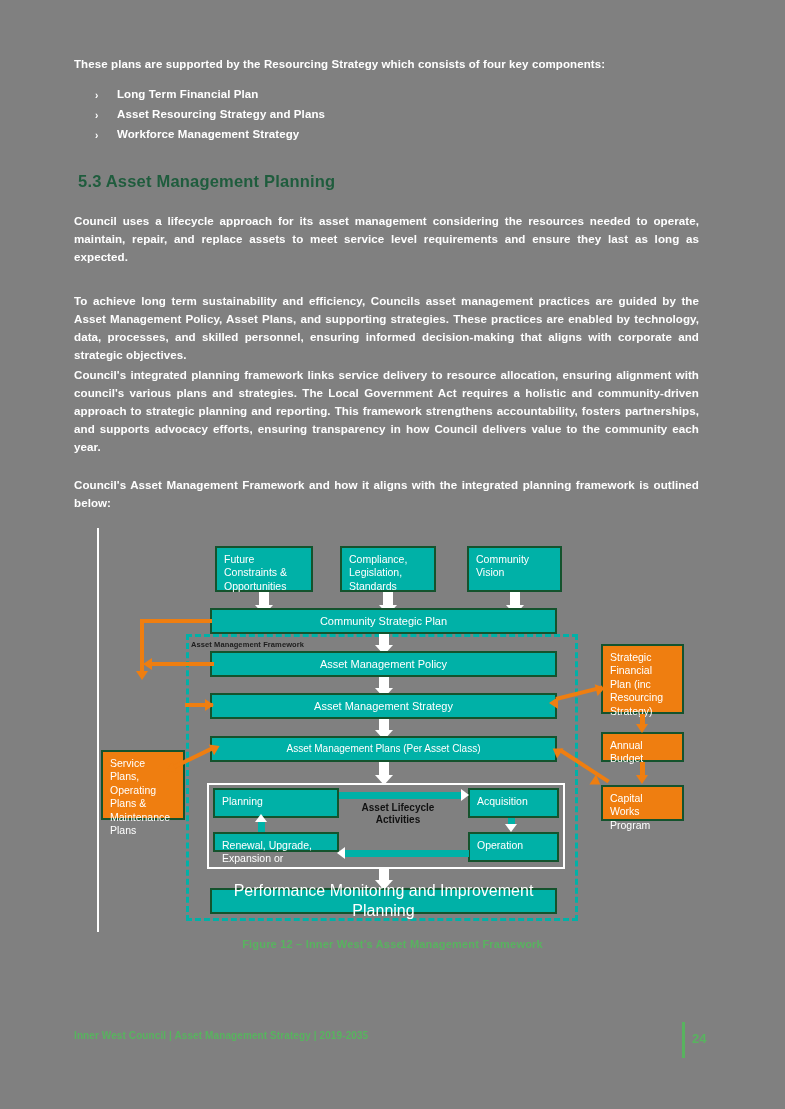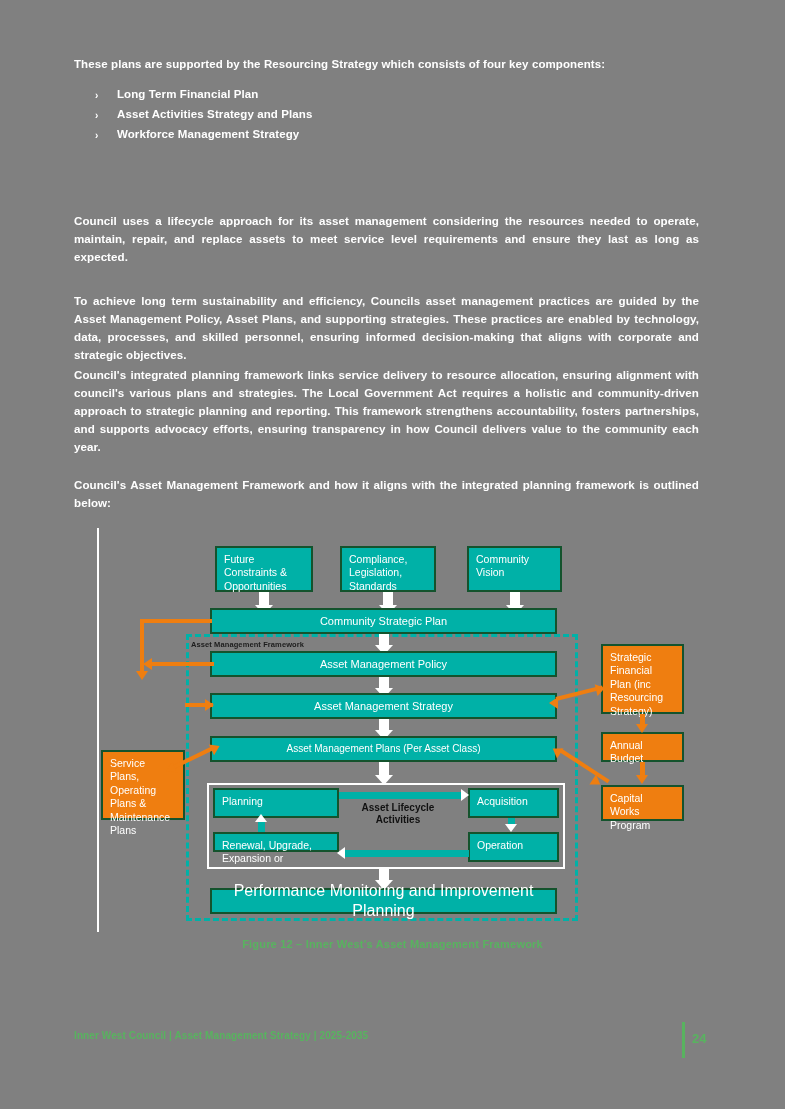--- a/index.html
+++ b/index.html
@@ -117,28 +117,29 @@
 
   <div class="intro">These plans are supported by the Resourcing Strategy which consists of four key components:</div>
 
   <div class="bullets">
     <div class="bullet">
       <span class="dot">›</span>
       <span>Long Term Financial Plan</span>
     </div>
     <div class="bullet">
       <span class="dot">›</span>
-      <span>Asset Activities Strategy and Plans</span>
+      <span>Asset Resourcing Strategy and Plans</span>
     </div>
     <div class="bullet">
       <span class="dot">›</span>
       <span>Workforce Management Strategy</span>
     </div>
   </div>
 
+  <div class="h2">5.3 Asset Management Planning</div>
 
   <div class="para" id="p1">Council uses a lifecycle approach for  its asset management considering the resources needed to operate, maintain, repair, and replace assets to meet service level requirements and ensure they last as long as expected.</div>
   <div class="para" id="p2">To achieve long term sustainability and efficiency, Councils asset management practices are guided by the Asset Management Policy, Asset Plans, and supporting strategies. These practices are enabled by technology, data, processes, and skilled personnel, ensuring informed decision-making that aligns with corporate and strategic objectives.</div>
   <div class="para" id="p3">Council's integrated planning framework links service delivery to resource allocation, ensuring alignment with council's various plans and strategies. The Local Government Act  requires a holistic and community-driven approach to strategic planning and reporting. This framework strengthens accountability, fosters partnerships, and supports advocacy efforts, ensuring transparency in how Council delivers value to the community each year.</div>
   <div class="para" id="p4">Council's Asset Management Framework and how it aligns with the integrated planning framework is outlined below:</div>
 
   <div class="figure">
 
     <div class="vline"></div>
 
@@ -267,17 +268,17 @@
 
     <div class="oarr">
       <div class="stem" style="left:560px;top:228px;width:58px;height:4px;transform:rotate(33deg);transform-origin:left center;"></div>
       <div class="head head-o-left" style="position:absolute;left:552px;top:225px;transform:rotate(33deg);"></div>
       <div class="head head-o-right" style="position:absolute;left:592px;top:256px;transform:rotate(33deg);"></div>
     </div>
 
     <div class="caption" style="top:418px;">Figure 12 – Inner West's Asset Management Framework</div>
   </div>
 
-  <div class="footer-text">Inner West Council | Asset Management Strategy | 2025-2035</div>
+  <div class="footer-text">Inner West Council | Asset Management Strategy | 2019-2035</div>
   <div class="footer-rule"></div>
   <div class="footer-page">24</div>
 
 </div>
 
 </body></html>

